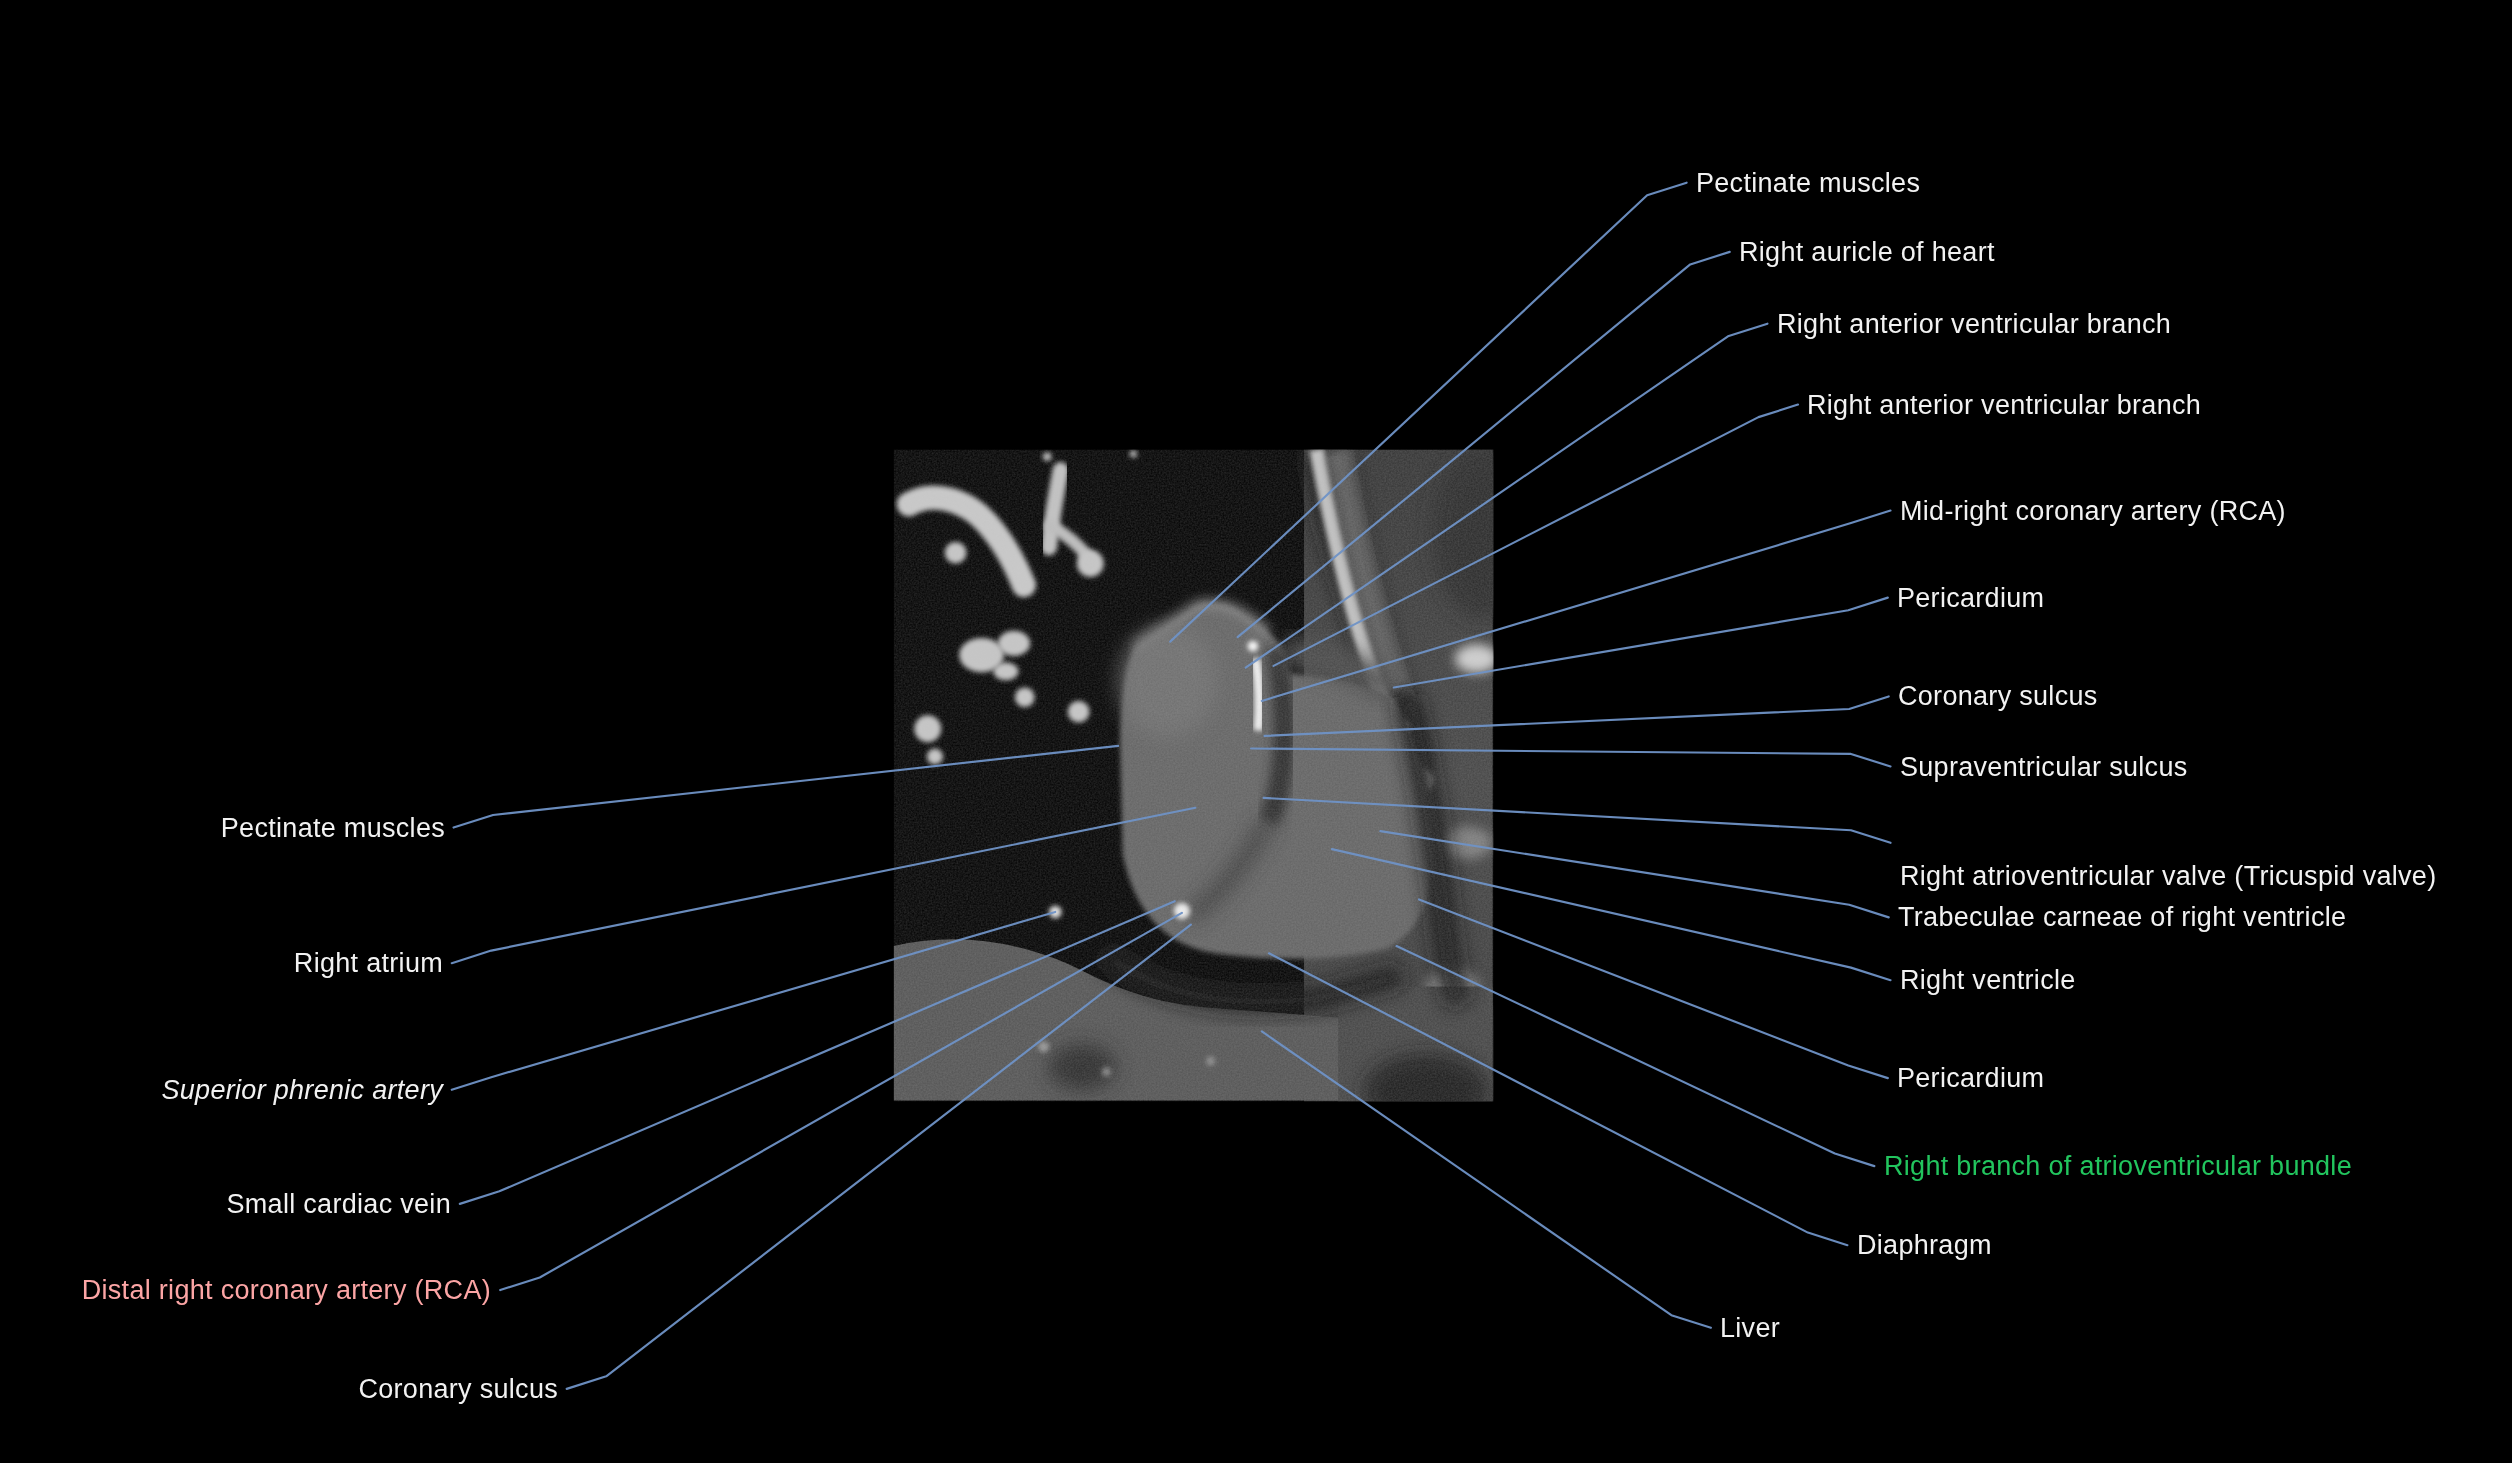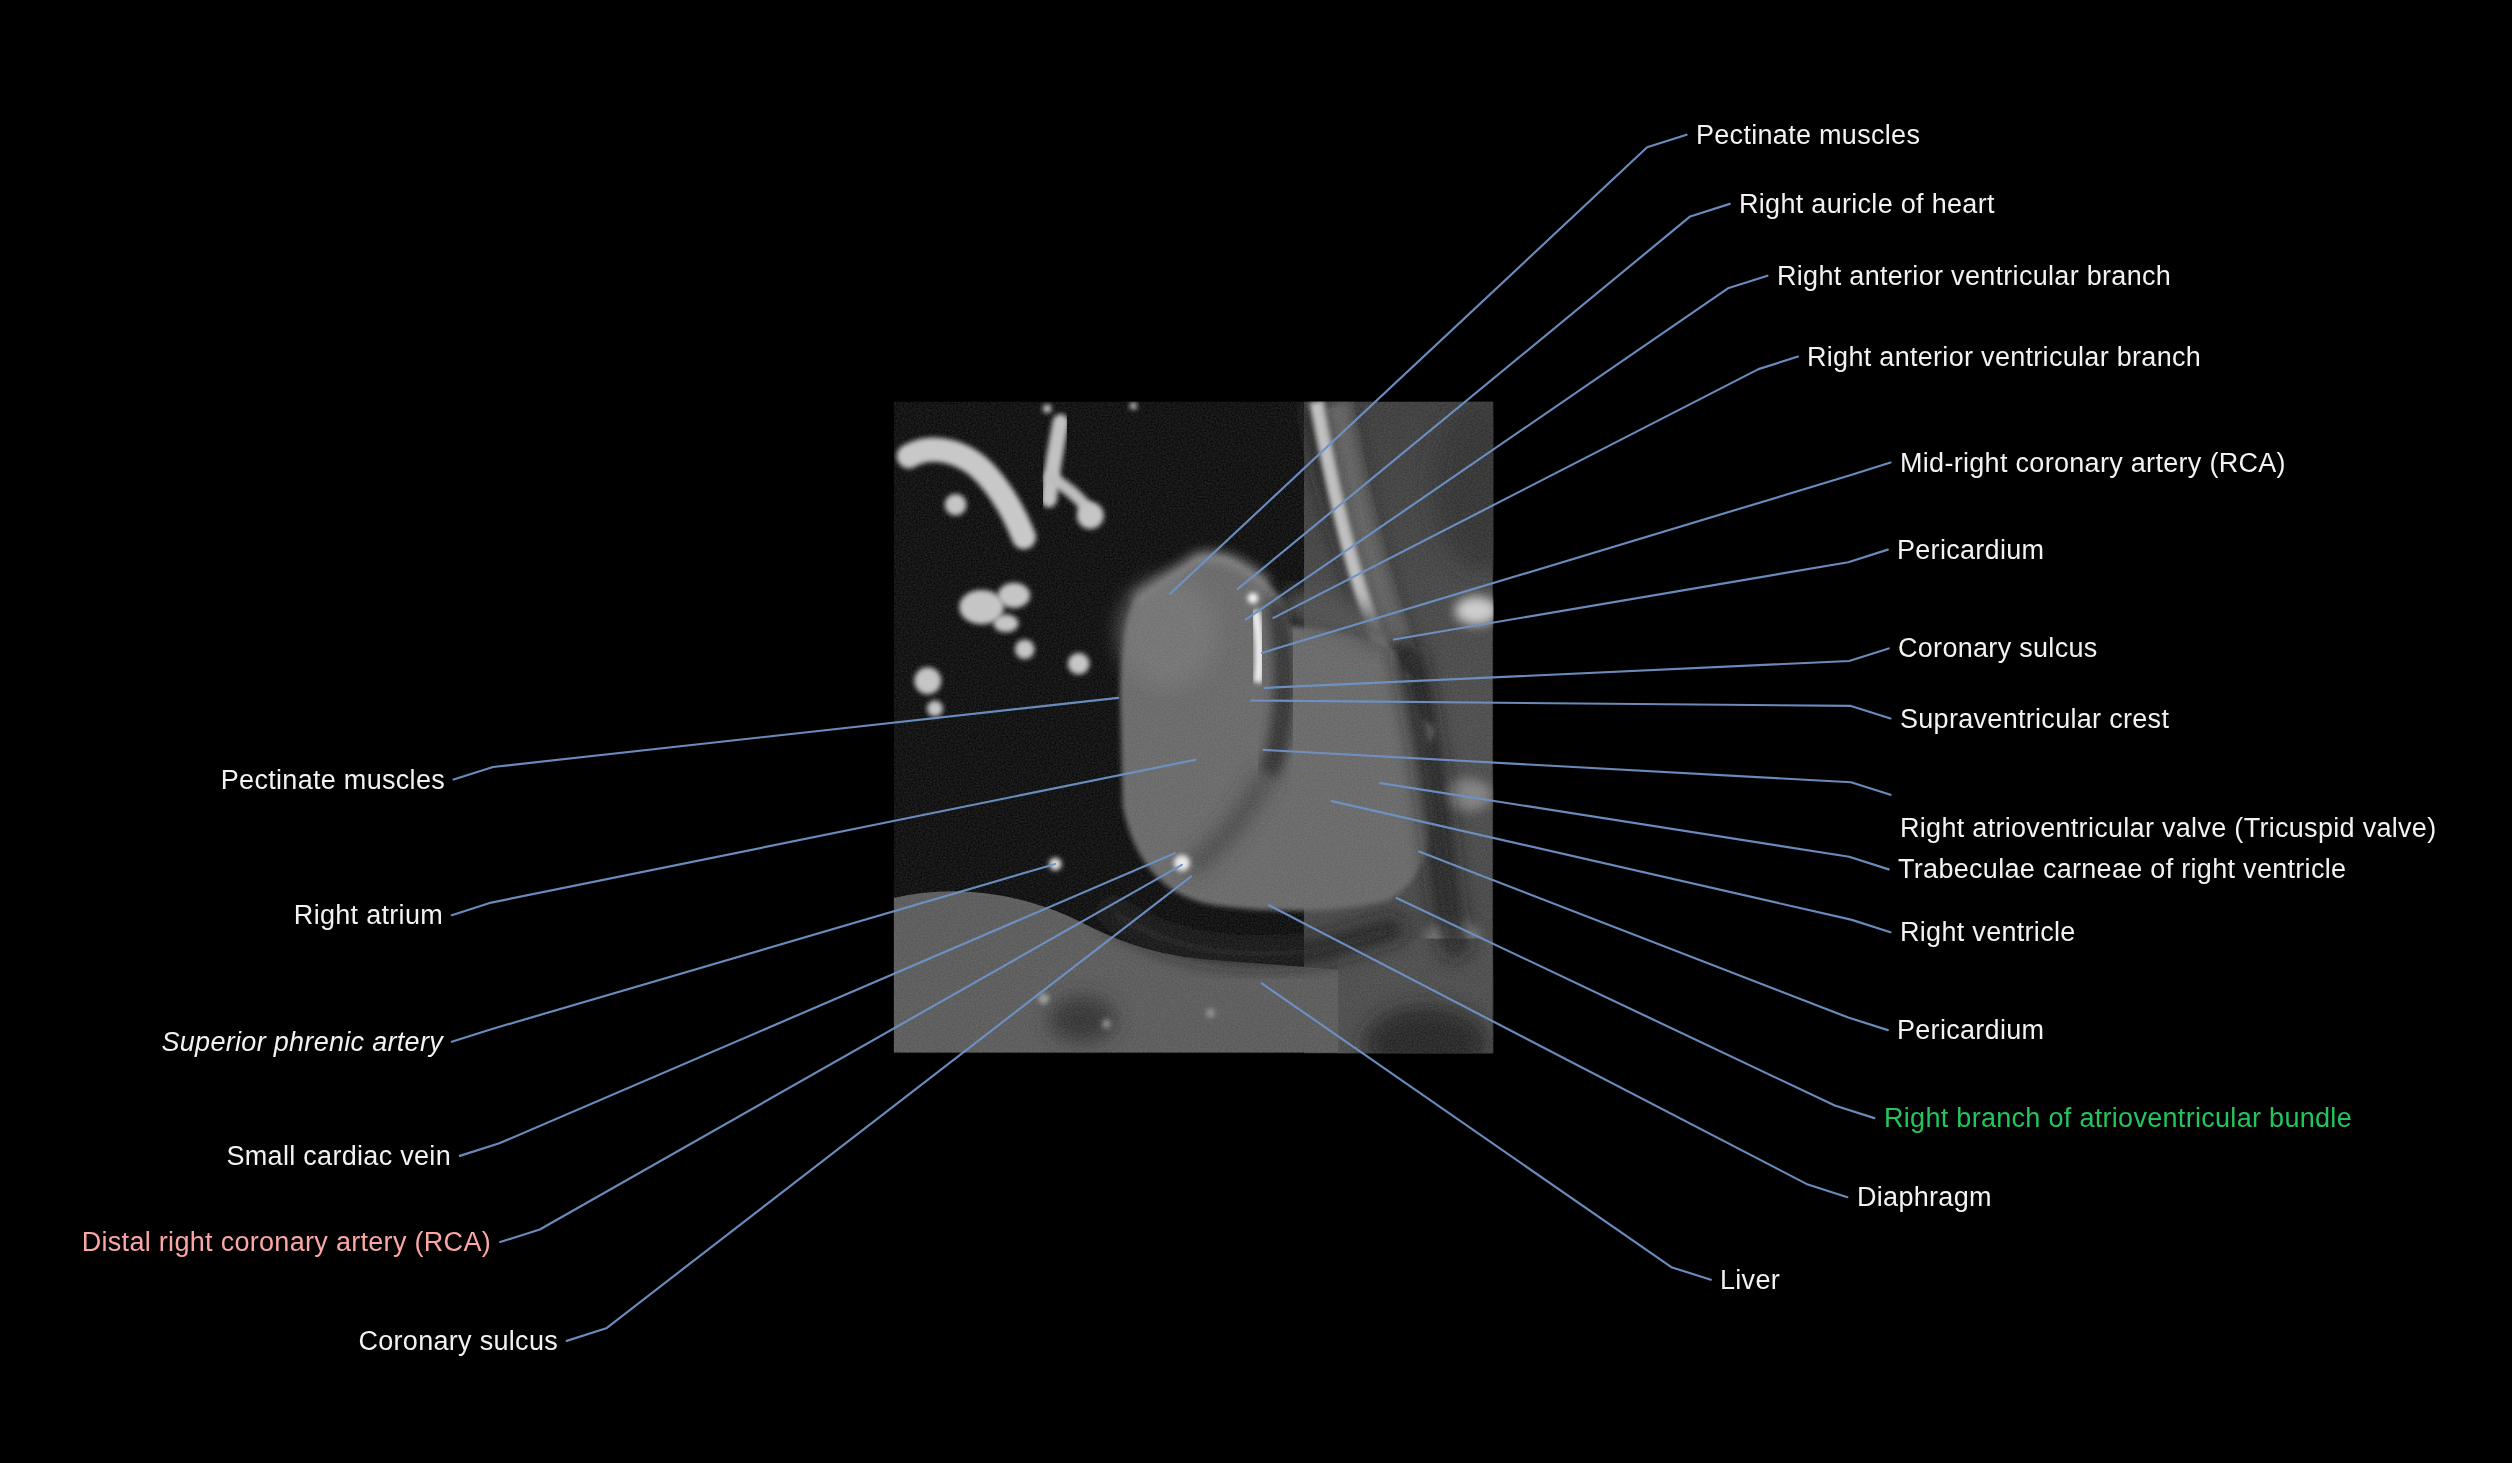--- a/index.html
+++ b/index.html
@@ -1,20 +1,20 @@
 <!DOCTYPE html>
 <html style="font-size:14.4px"><head>
 <meta charset="utf-8">
 <style>
   html,body{
     margin:0;padding:0;background:#000;
     width:2512px;height:1463px;overflow:hidden;
     font-family:"Liberation Sans",sans-serif;
   }
-  #stage{position:relative;width:2512px;height:1119px;background:#000;}
+  #stage{position:relative;width:2512px;height:1119px;background:#000;margin-top:48px;}
   #stage > svg{position:absolute;left:0;top:0;}
   .anatomy-label{
     position:absolute;
     color:#f2f2f2;
     font-size:27px;
     line-height:32px;
     white-space:nowrap;
     letter-spacing:0.3px;
     text-shadow:0 1.8px 5.4px rgba(0,0,0,.9), 0 0 1.8px rgba(0,0,0,.8);
     cursor:pointer;
@@ -154,21 +154,21 @@
     </svg>
 
   <div id="labels">
       <div class="anatomy-label right" style="left: 1696px; top: 135px; color: rgb(242, 242, 242);">Pectinate muscles</div>
       <div class="anatomy-label right" style="left: 1739px; top: 204px; color: rgb(242, 242, 242);">Right auricle of heart</div>
       <div class="anatomy-label right" style="left: 1777px; top: 276px; color: rgb(242, 242, 242);">Right anterior ventricular branch</div>
       <div class="anatomy-label right" style="left: 1807px; top: 357px; color: rgb(242, 242, 242);">Right anterior ventricular branch</div>
       <div class="anatomy-label right" style="left: 1900px; top: 463px; color: rgb(242, 242, 242);">Mid-right coronary artery (RCA)</div>
       <div class="anatomy-label right" style="left: 1897px; top: 550px; color: rgb(242, 242, 242);">Pericardium</div>
       <div class="anatomy-label right" style="left: 1898px; top: 648px; color: rgb(242, 242, 242);">Coronary sulcus</div>
-      <div class="anatomy-label right" style="left: 1900px; top: 719px; color: rgb(242, 242, 242);">Supraventricular crest</div>
+      <div class="anatomy-label right" style="left: 1900px; top: 719px; color: rgb(242, 242, 242);">Supraventricular sulcus</div>
       <div class="anatomy-label right" style="left: 1900px; top: 828px; color: rgb(242, 242, 242); text-align: right;">Right atrioventricular valve (Tricuspid valve)</div>
       <div class="anatomy-label right" style="left: 1898px; top: 869px; color: rgb(242, 242, 242);">Trabeculae carneae of right ventricle</div>
       <div class="anatomy-label right" style="left: 1900px; top: 932px; color: rgb(242, 242, 242); text-align: right;">Right ventricle</div>
       <div class="anatomy-label right" style="left: 1897px; top: 1030px; color: rgb(242, 242, 242);">Pericardium</div>
       <div class="anatomy-label right" style="left: 1884px; top: 1118px; color: #22c55e;">Right branch of atrioventricular bundle</div>
       <div class="anatomy-label right" style="left: 1857px; top: 1197px; color: rgb(242, 242, 242);">Diaphragm</div>
       <div class="anatomy-label right" style="left: 1720px; top: 1280px; color: rgb(242, 242, 242);">Liver</div>
       <div class="anatomy-label left" style="left: 445px; top: 780px; color: rgb(242, 242, 242);">Pectinate muscles</div>
       <div class="anatomy-label left" style="left: 443px; top: 915px; color: rgb(242, 242, 242);">Right atrium</div>
       <div class="anatomy-label left" style="left: 443px; top: 1042px; color: rgb(242, 242, 242); font-style: italic;">Superior phrenic artery</div>

